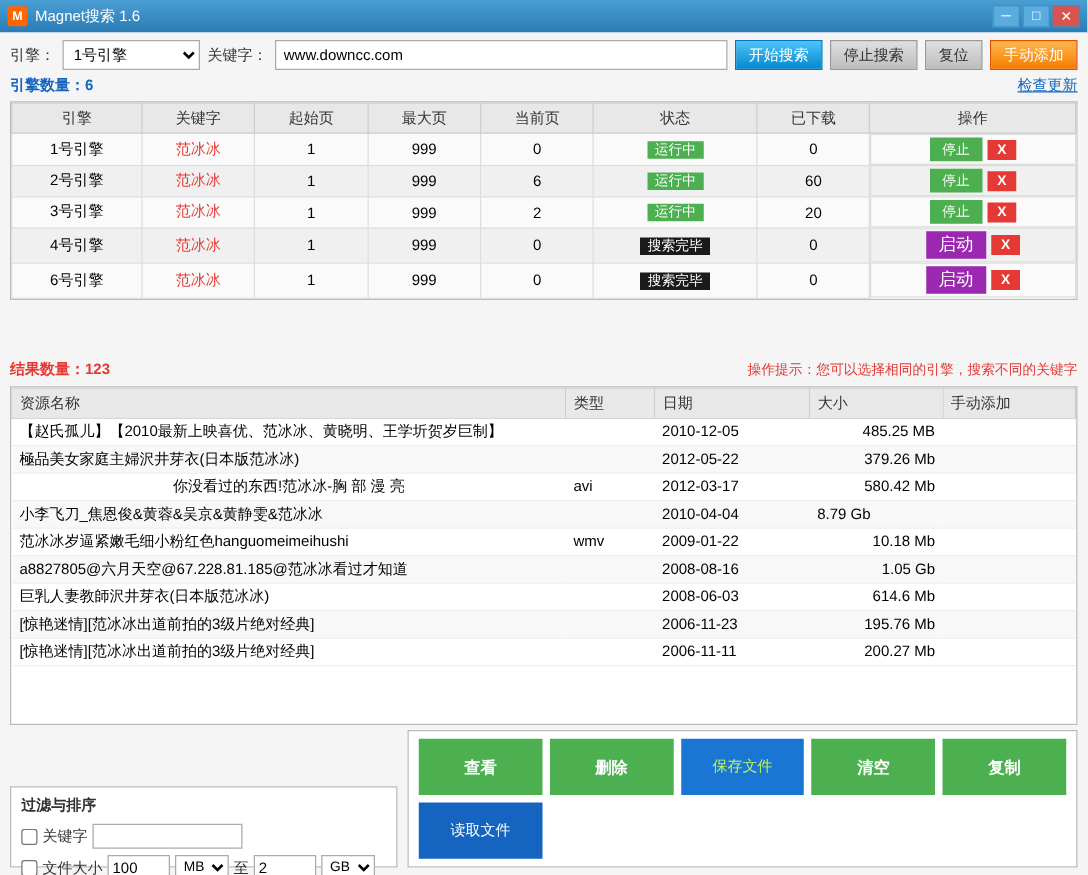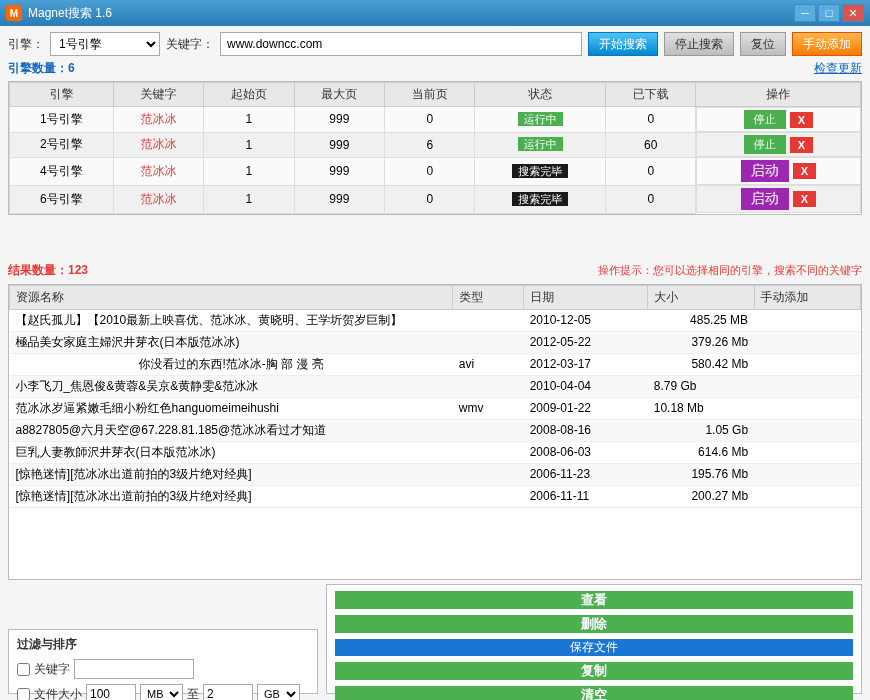--- a/index.html
+++ b/index.html
@@ -289,21 +289,21 @@
     }
     .filter-label { color: #333; font-size: 12px; }
 
     
     .control-panel {
       border: 1px solid #bbb;
       background: white;
       padding: 6px 8px;
       flex: 1;
       display: grid;
-      grid-template-columns: 1fr;
+      grid-template-columns: 1fr 1fr 1fr 1fr 1fr;
       grid-template-rows: 1fr 1fr;
       gap: 6px;
     }
     .ctrl-btn {
       background: #4caf50;
       color: white;
       border: none;
       cursor: pointer;
       font-size: 13px;
       font-weight: bold;
@@ -316,21 +316,21 @@
       color: white;
       border: none;
       cursor: pointer;
       font-size: 12px;
       display: flex;
       align-items: center;
       justify-content: center;
     }
     .ctrl-btn-save {
       background: #1976d2;
-      color: #ffffff;
+      color: #bef264;
       border: none;
       cursor: pointer;
       font-size: 12px;
       display: flex;
       align-items: center;
       justify-content: center;
     }
   </style>
 </head>
 <body>
@@ -403,20 +403,35 @@
     <td>
       <span class="status-running">运行中</span>
     </td>
     <td>60</td>
     <td style="display:flex;gap:4px;justify-content:center;align-items:center;padding:2px;">
       <button class="btn-stop">停止</button>
       <button class="btn-x">X</button>
     </td>
   </tr>
           <tr>
+    <td>3号引擎</td>
+    <td class="keyword-red">范冰冰</td>
+    <td>1</td>
+    <td>999</td>
+    <td>2</td>
+    <td>
+      <span class="status-running">运行中</span>
+    </td>
+    <td>20</td>
+    <td style="display:flex;gap:4px;justify-content:center;align-items:center;padding:2px;">
+      <button class="btn-stop">停止</button>
+      <button class="btn-x">X</button>
+    </td>
+  </tr>
+          <tr>
     <td>4号引擎</td>
     <td class="keyword-red">范冰冰</td>
     <td>1</td>
     <td>999</td>
     <td>0</td>
     <td>
       <span class="status-done">搜索完毕</span>
     </td>
     <td>0</td>
     <td style="display:flex;gap:4px;justify-content:center;align-items:center;padding:2px;">
@@ -485,21 +500,21 @@
     <td class="col-name" style="max-width:400px;overflow:hidden;text-overflow:ellipsis;">小李飞刀_焦恩俊&amp;黄蓉&amp;吴京&amp;黄静雯&amp;范冰冰</td>
     <td class="col-type"></td>
     <td class="col-date">2010-04-04</td>
     <td class="col-size" style="text-align:left;">8.79 Gb</td>
     <td class="col-count" style="text-align:center;"></td>
   </tr>
           <tr>
     <td class="col-name" style="max-width:400px;overflow:hidden;text-overflow:ellipsis;">范冰冰岁逼紧嫩毛细小粉红色hanguomeimeihushi</td>
     <td class="col-type">wmv</td>
     <td class="col-date">2009-01-22</td>
-    <td class="col-size" style="text-align:left;">10.18 Mb</td>
+    <td class="col-size" style="text-align:right;">10.18 Mb</td>
     <td class="col-count" style="text-align:center;"></td>
   </tr>
           <tr>
     <td class="col-name" style="max-width:400px;overflow:hidden;text-overflow:ellipsis;">a8827805@六月天空@67.228.81.185@范冰冰看过才知道</td>
     <td class="col-type"></td>
     <td class="col-date">2008-08-16</td>
     <td class="col-size" style="text-align:right;">1.05 Gb</td>
     <td class="col-count" style="text-align:center;"></td>
   </tr>
           <tr>
@@ -558,18 +573,18 @@
         <select class="filter-select" style="width:50px;">
           <option>升序</option><option>降序</option>
         </select>
       </div>
     </div>
 
     <div class="control-panel">
       <button class="ctrl-btn">查看</button>
       <button class="ctrl-btn">删除</button>
       <button class="ctrl-btn-save">保存文件</button>
+      <button class="ctrl-btn">清空</button>
       <button class="ctrl-btn">复制</button>
-      <button class="ctrl-btn">清空</button>
       <button class="ctrl-btn-blue">读取文件</button>
     </div>
   </div>
 </div>
 
 </body></html>

